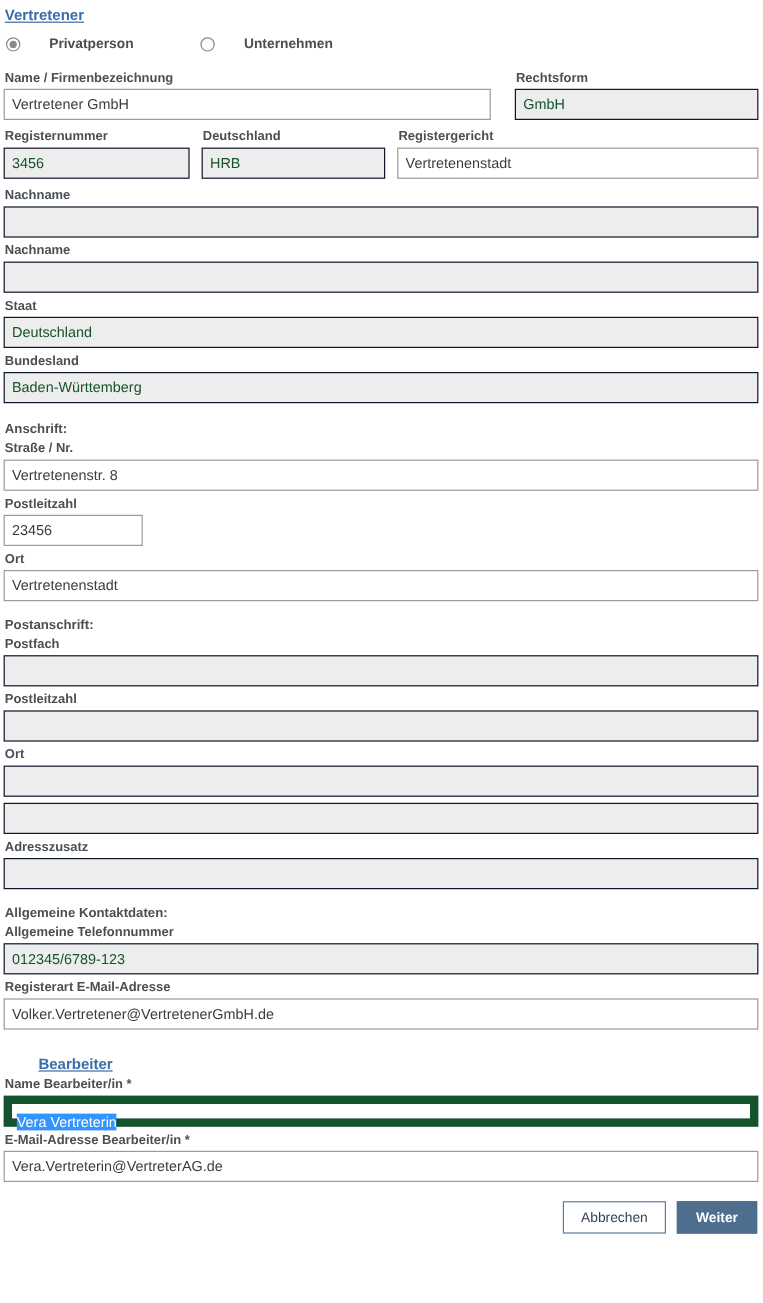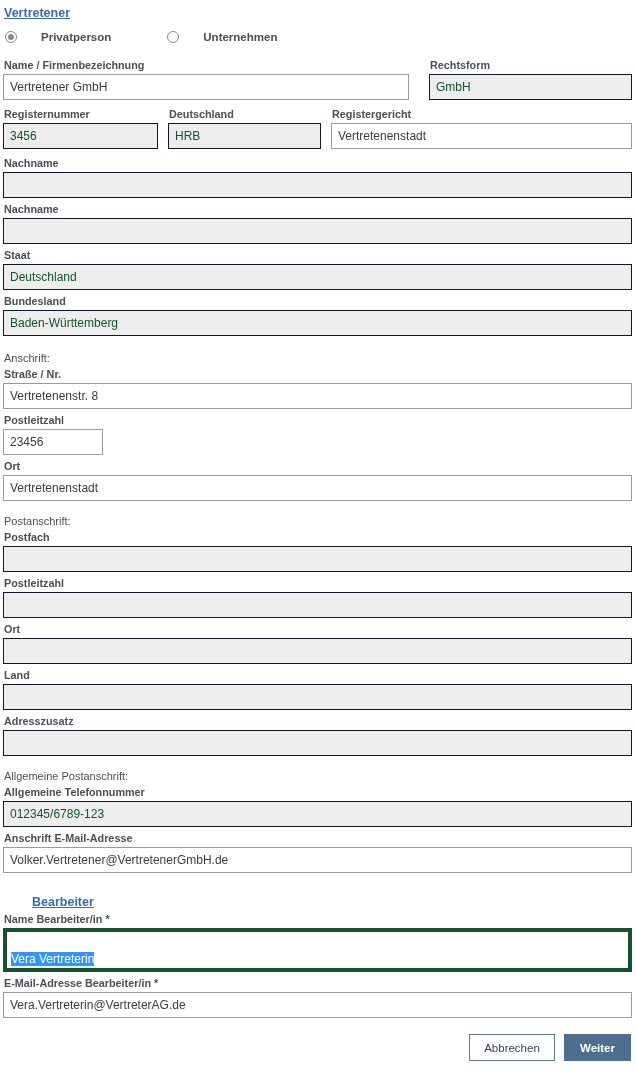--- a/index.html
+++ b/index.html
@@ -9,35 +9,35 @@
 
   .heading { color:#3a6ca8; font-weight:bold; font-size:12.5px; margin:4px 0 0 1px;text-decoration:underline; }
 
   .radio-row { display:flex; align-items:center; gap:56px; margin:11px 0 13px 2px; }
   .radio-item { display:flex; align-items:center; gap:24px; cursor:default; }
   .radio-item .rlabel { font-size:11.5px; font-weight:bold; color:#494e53; }
   .radio-circle { width:12px; height:12px; border:1px solid #8a8a8a; border-radius:50%;
                   background:#fdfdfd; display:inline-flex; align-items:center; justify-content:center; }
   .radio-circle.checked::after { content:""; width:6px; height:6px; border-radius:50%; background:#8a8a8a; }
 
-  .sub-heading { font-size:11px; font-weight:normal; color:#4a4f54; margin:16px 0 4px 1px; }
+  .sub-heading { font-size:11px; font-weight:bold; color:#4a4f54; margin:16px 0 4px 1px; }
 
   .field { margin-bottom:5px; }
   .field .flabel { display:block; font-size:10.8px; font-weight:bold; color:#4a4f54; margin:3px 0 3px 1px; }
   .box { width:100%; height:26px; padding:4px 6px; font-family:"Liberation Sans", sans-serif;
          font-size:12px; display:block; }
   input.box { outline:none; }
   .rw { background:#ffffff; border:1px solid #9b9b9b; color:#3c3c3c; }
   .ro { background:#ededed; border:1px solid #0f172a; color:#14532d; }
-  .focus { border:4px solid #14532d; padding:18px 4px; line-height:18px; }
+  .focus { border:7px solid #14532d; padding:6px 4px; line-height:18px; }
   .sel-text { background:#3194ff; color:#fff; font-size:12px; }
 
   .row-2 { display:grid; grid-template-columns:406px 1fr; column-gap:20px; }
   .row-3 { display:grid; grid-template-columns:155px 153px 1fr; column-gap:10px; }
-  .plz-small { width:100px; }
+  .plz-small { width:116px; }
 
   .section-gap { margin-top:14px; }
 
   .btn-row { display:flex; justify-content:flex-end; gap:9px; margin-top:16px; padding-right:1px; }
   .btn { height:27px; font-family:"Liberation Sans", sans-serif; font-size:11.5px; cursor:pointer; }
   .btn-cancel { width:86px; background:#ffffff; border:1px solid #5d7c9b; color:#31435a; }
   .btn-next { width:67px; background:#4e6e8e; border:1px solid #4e6e8e; color:#ffffff; font-weight:bold; }
 </style>
 </head>
 <body>
@@ -131,38 +131,37 @@
     <span class="flabel">Postleitzahl</span>
     <input class="box ro" type="text" value="" style="">
   </div>
 
   <div class="field">
     <span class="flabel">Ort</span>
     <input class="box ro" type="text" value="" style="">
   </div>
 
   <div class="field">
-    <span class="flabel">Land</span>
     <input class="box ro" type="text" value="" style="">
   </div>
 
   <div class="field">
     <span class="flabel">Adresszusatz</span>
     <input class="box ro" type="text" value="" style="">
   </div>
 
-  <div class="sub-heading section-gap">Allgemeine Postanschrift:</div>
+  <div class="sub-heading section-gap">Allgemeine Kontaktdaten:</div>
 
   <div class="field">
     <span class="flabel">Allgemeine Telefonnummer</span>
     <input class="box ro" type="text" value="012345/6789-123" style="">
   </div>
 
   <div class="field">
-    <span class="flabel">Anschrift E-Mail-Adresse</span>
+    <span class="flabel">Registerart E-Mail-Adresse</span>
     <input class="box rw" type="text" value="Volker.Vertretener@VertretenerGmbH.de" style="">
   </div>
 
   <div class="heading section-gap" style="margin-top:22px;padding-left:28px;">Bearbeiter</div>
 
   <div class="field" style="margin-top:4px;">
     <span class="flabel">Name Bearbeiter/in *</span>
     <div class="box rw focus"><span class="sel-text">Vera Vertreterin</span></div>
   </div>
 

